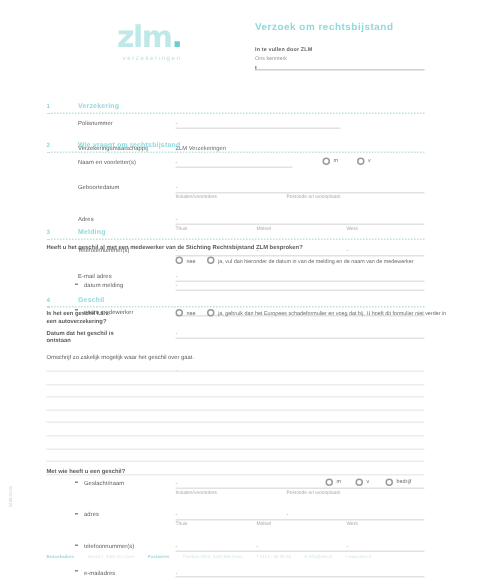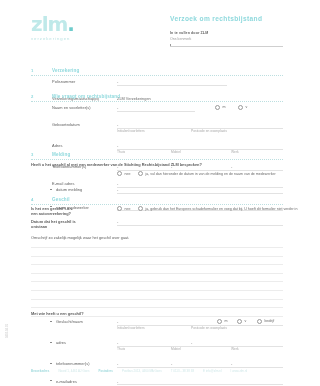--- a/index.html
+++ b/index.html
@@ -7,21 +7,21 @@
   body{
     width:298px;height:386px;position:relative;overflow:hidden;
     font-family:"Liberation Sans", sans-serif;
     color:#4a4a4a;
     -webkit-font-smoothing:antialiased;
   }
   .page{position:absolute;inset:0;background:#fff;}
 
   
   .header{position:absolute;left:0;top:0;width:298px;height:62px;}
-  .logo-block{position:absolute;left:31px;top:14px;width:90px;text-align:left;}
+  .logo-block{position:absolute;left:31px;top:14px;width:90px;text-align:right;}
   .logo-word{
     font-family:"DejaVu Sans", sans-serif;
     font-size:20px;line-height:20px;font-weight:700;letter-spacing:-1px;
     color:#7fd4d4;
   }
   .logo-word .lt{color:#bfe9e9;}
   .logo-dot{color:#6fcccc;font-size:20px;}
   .logo-sub{
     margin-top:2px;font-size:4.2px;letter-spacing:1.0px;color:#b9e2e2;
     font-family:"Liberation Sans",sans-serif;

